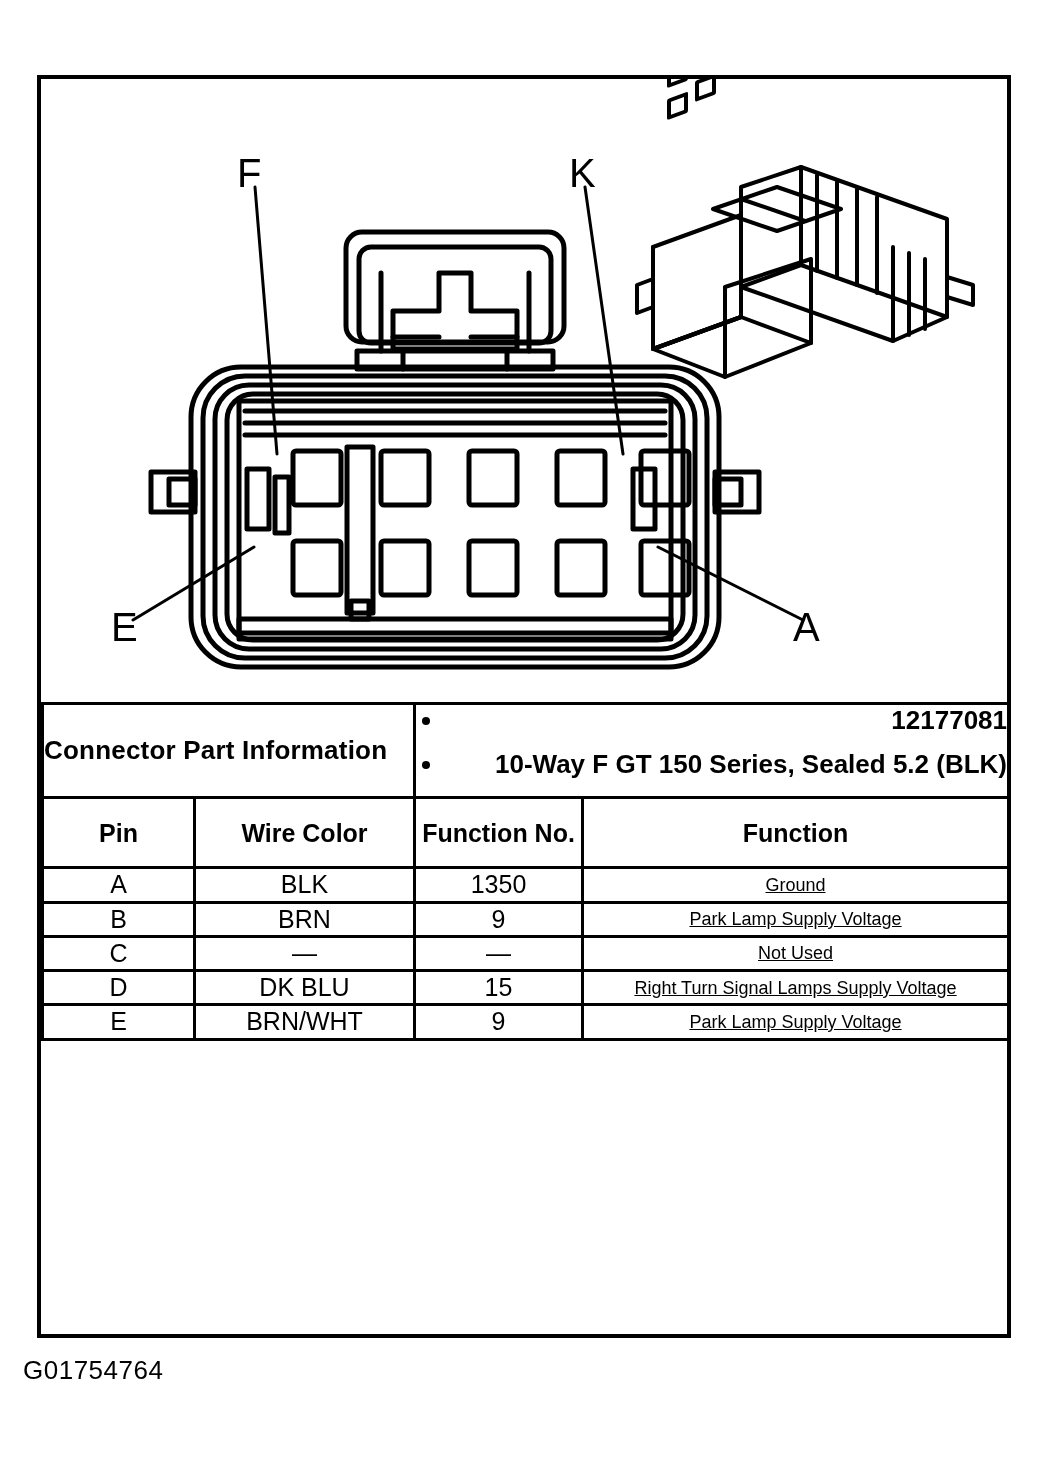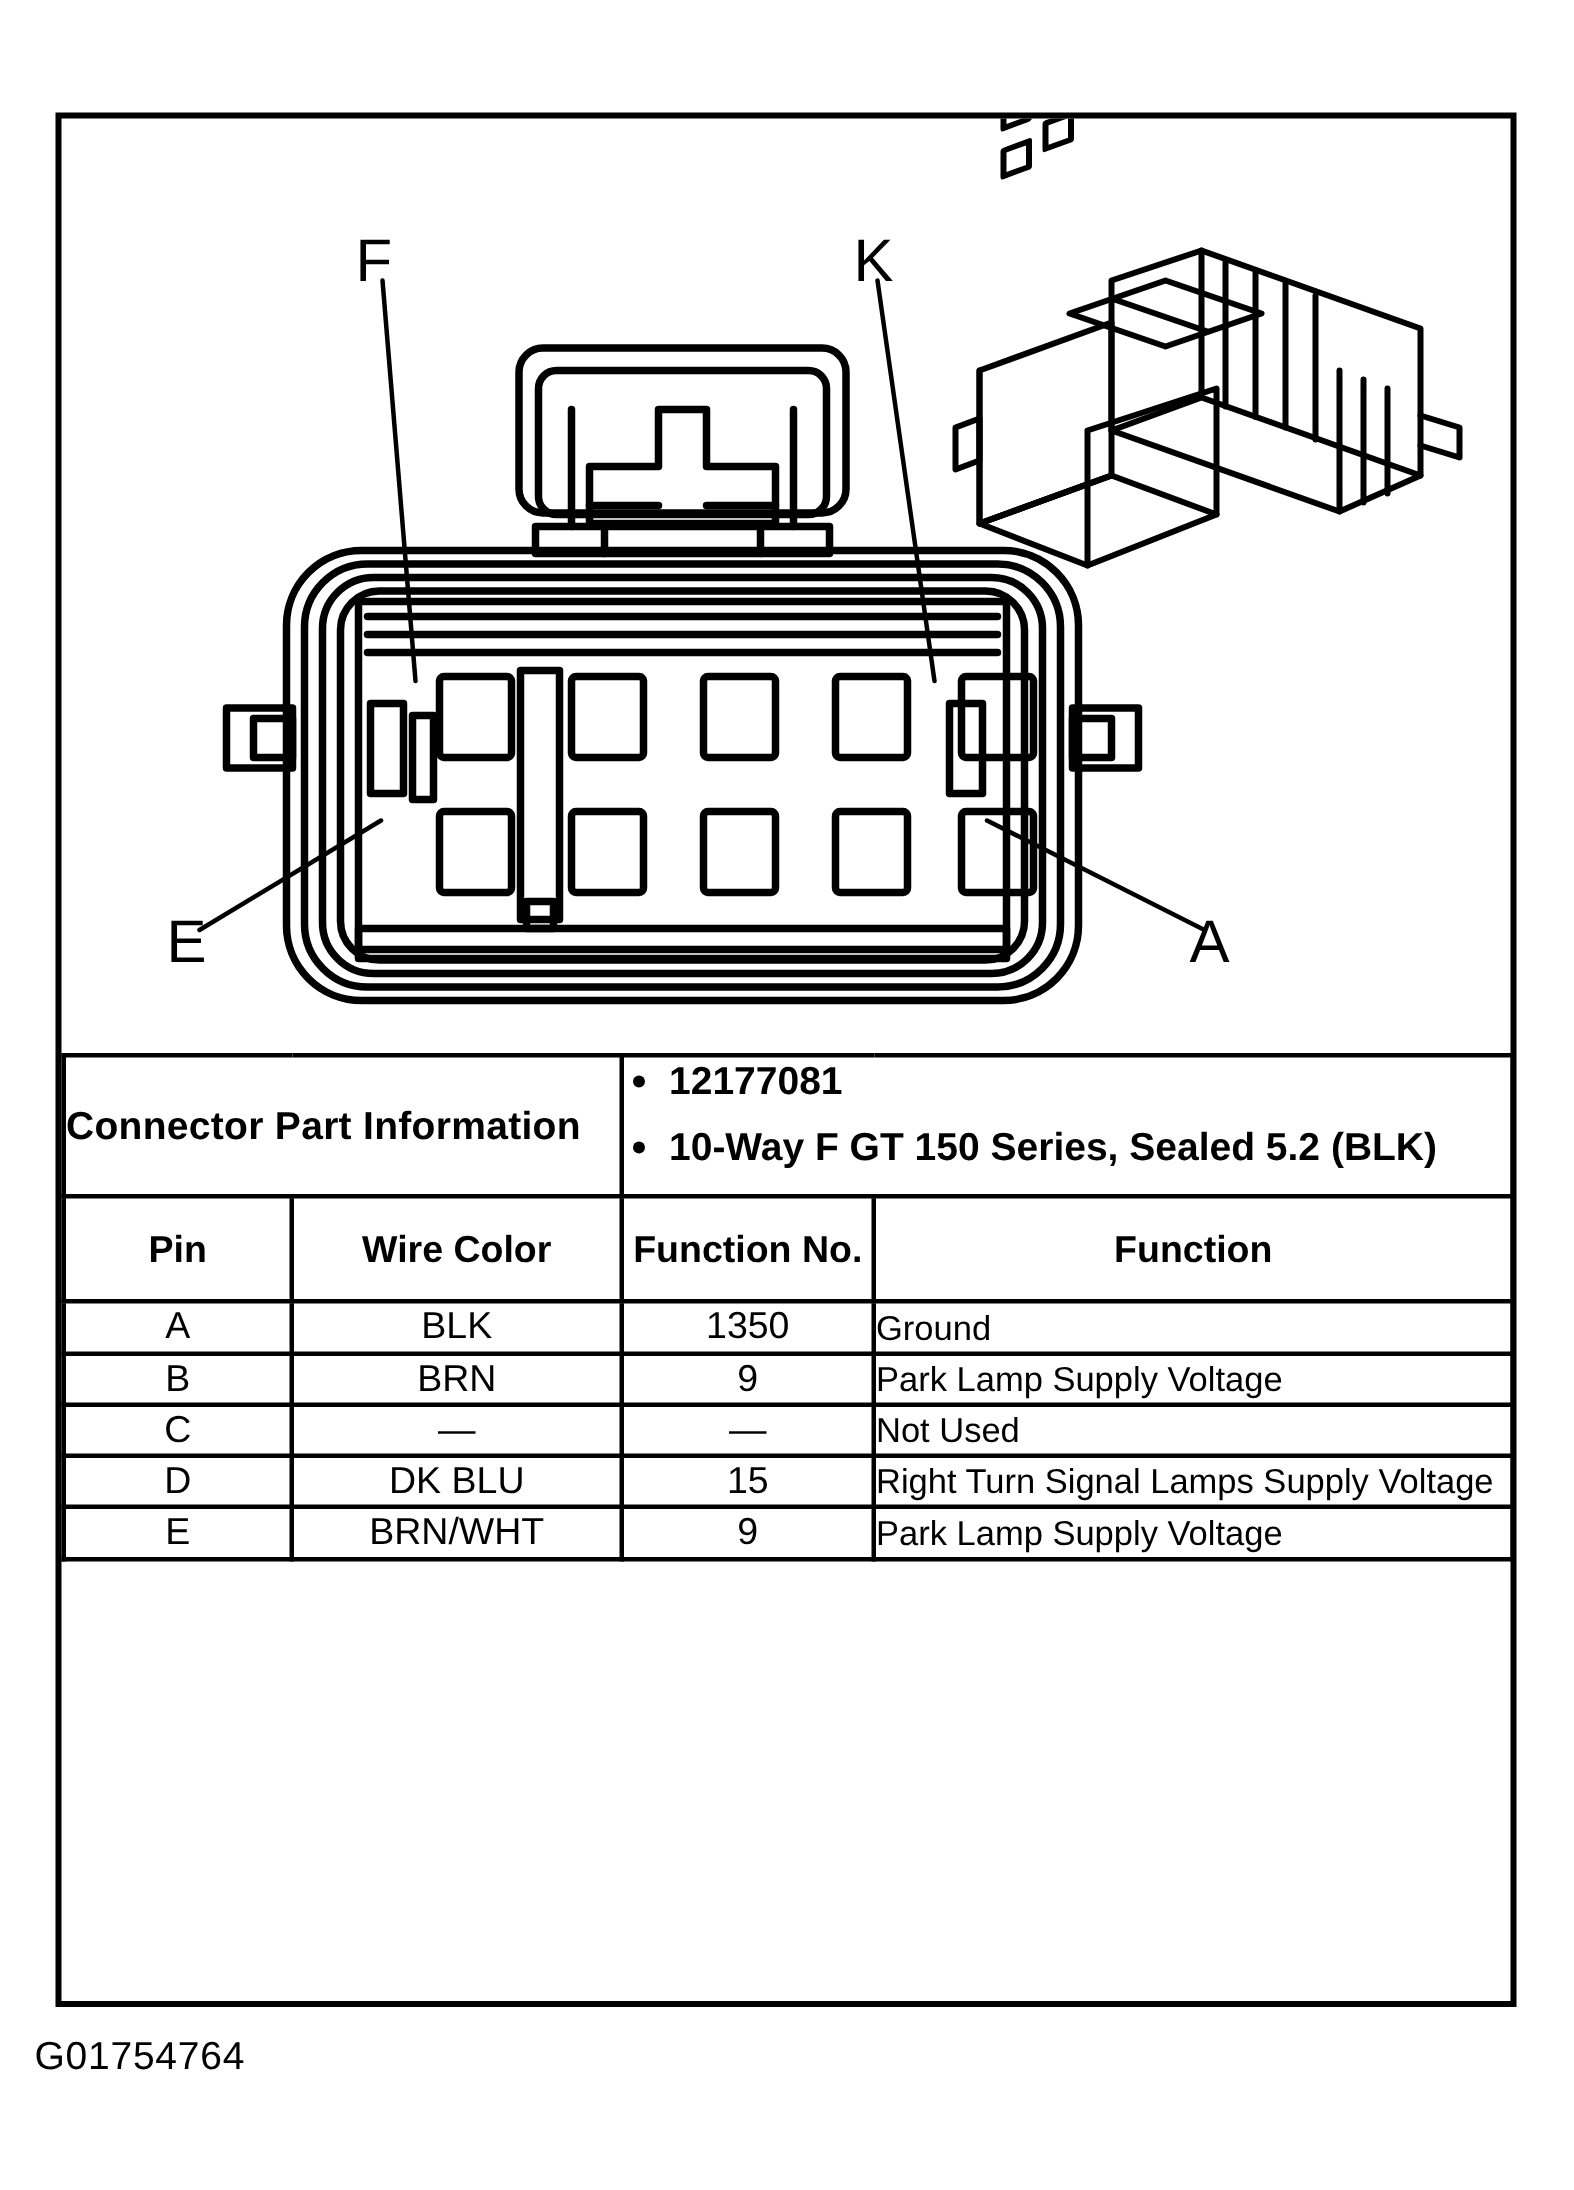--- a/index.html
+++ b/index.html
@@ -47,20 +47,21 @@
   .cpi-label{
     text-align:left;
     font-weight:bold;
     font-size:26px;
     line-height:1.22;
     letter-spacing:.2px;
     padding:10px 6px;
   }
   .cpi-values{
     padding:12px 10px 14px 18px;
+    text-align:right;
   }
   .cpi-values ul{
     margin:0;padding:0;list-style:none;
   }
   .cpi-values li{
     font-weight:bold;
     font-size:26px;
     line-height:1.22;
     position:relative;
     padding-left:30px;
@@ -84,24 +85,25 @@
     padding:8px 4px;
     height:70px;
   }
   .cell-c{
     text-align:center;
     font-size:25px;
     line-height:1.25;
     padding:7px 4px;
   }
   .cell-l{
-    text-align:left;
-    font-size:23px;
+    text-align:center;
+    font-size:18px;
     line-height:1.25;
     padding:7px 4px 7px 12px;
+    text-decoration:underline;
   }
 
   
   .col-pin{width:152px;}
   .col-wire{width:220px;}
   .col-circ{width:168px;}
   .col-func{width:426px;}
 
   
   #figure-id{

